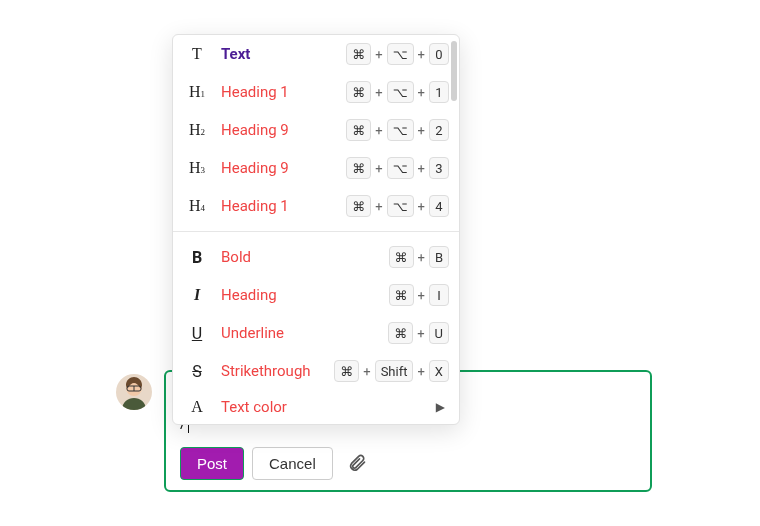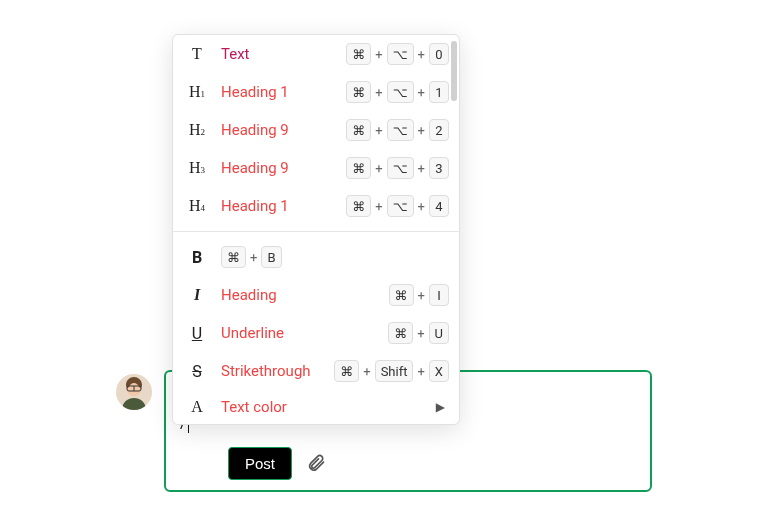--- a/index.html
+++ b/index.html
@@ -58,24 +58,23 @@
     gap: 8px;
   }
   .btn {
     font-size: 15px;
     padding: 7px 16px;
     border-radius: 4px;
     cursor: pointer;
     border: 1px solid transparent;
   }
   .btn-primary {
-    background: #000000;
+    background: #a21caf;
     color: #fff;
     border-color: #0f9d58;
-    margin-left: 48px;
   }
   .btn-secondary {
     background: #fff;
     color: #333;
     border-color: #ccc;
   }
   .attach-icon {
     margin-left: 6px;
     color: #555;
     cursor: pointer;
@@ -119,22 +118,22 @@
   .dd-icon.bold { font-weight: 700; font-family: inherit; }
   .dd-icon.italic { font-style: italic; font-family: Georgia, serif; font-weight: 700; }
   .dd-icon.underline { text-decoration: underline; font-family: inherit; }
   .dd-icon.strike { text-decoration: line-through; font-family: inherit; }
   .dd-icon .sub { font-size: 9px; }
   .dd-label {
     flex: 1;
     color: #ef4444;
   }
   .dd-item.selected .dd-label {
-    color: #be185d;
-    font-weight: 400;
+    color: #4c1d95;
+    font-weight: 700;
   }
   .dd-shortcut {
     display: flex;
     align-items: center;
     gap: 4px;
     font-size: 13px;
     color: #555;
   }
   .key {
     display: inline-flex;
@@ -185,20 +184,21 @@
     </svg>
   </div>
   <div class="compose-box">
     <div class="compose-line1">H                                               vent?</div>
     <div class="compose-line2">
       <span>/</span>
         <span class="caret"></span>
     </div>
     <div class="compose-actions">
       <button class="btn btn-primary">Post</button>
+      <button class="btn btn-secondary">Cancel</button>
       <span class="attach-icon">
         <svg viewBox="0 0 24 24" fill="none" stroke="currentColor" stroke-width="2" stroke-linecap="round" stroke-linejoin="round">
           <path d="M21 11l-8.5 8.5a5 5 0 0 1-7-7L14 4a3.5 3.5 0 0 1 5 5l-8.5 8.5a2 2 0 0 1-3-3L15 7"></path>
         </svg>
       </span>
     </div>
   </div>
 </div>
 
 <div class="dropdown">
@@ -255,20 +255,21 @@
           <span class="key">⌘</span>
           <span class="plus">+</span>
           <span class="key">⌥</span>
           <span class="plus">+</span>
           <span class="key">4</span>
         </span>
       </div>
       <div class="divider"></div>
       <div class="dd-item">
         <span class="dd-icon bold">B</span>
+        <span class="dd-label">Bold</span>
         <span class="dd-shortcut">
           <span class="key">⌘</span>
           <span class="plus">+</span>
           <span class="key">B</span>
         </span>
       </div>
       <div class="dd-item">
         <span class="dd-icon italic">I</span>
         <span class="dd-label">Heading</span>
         <span class="dd-shortcut">

